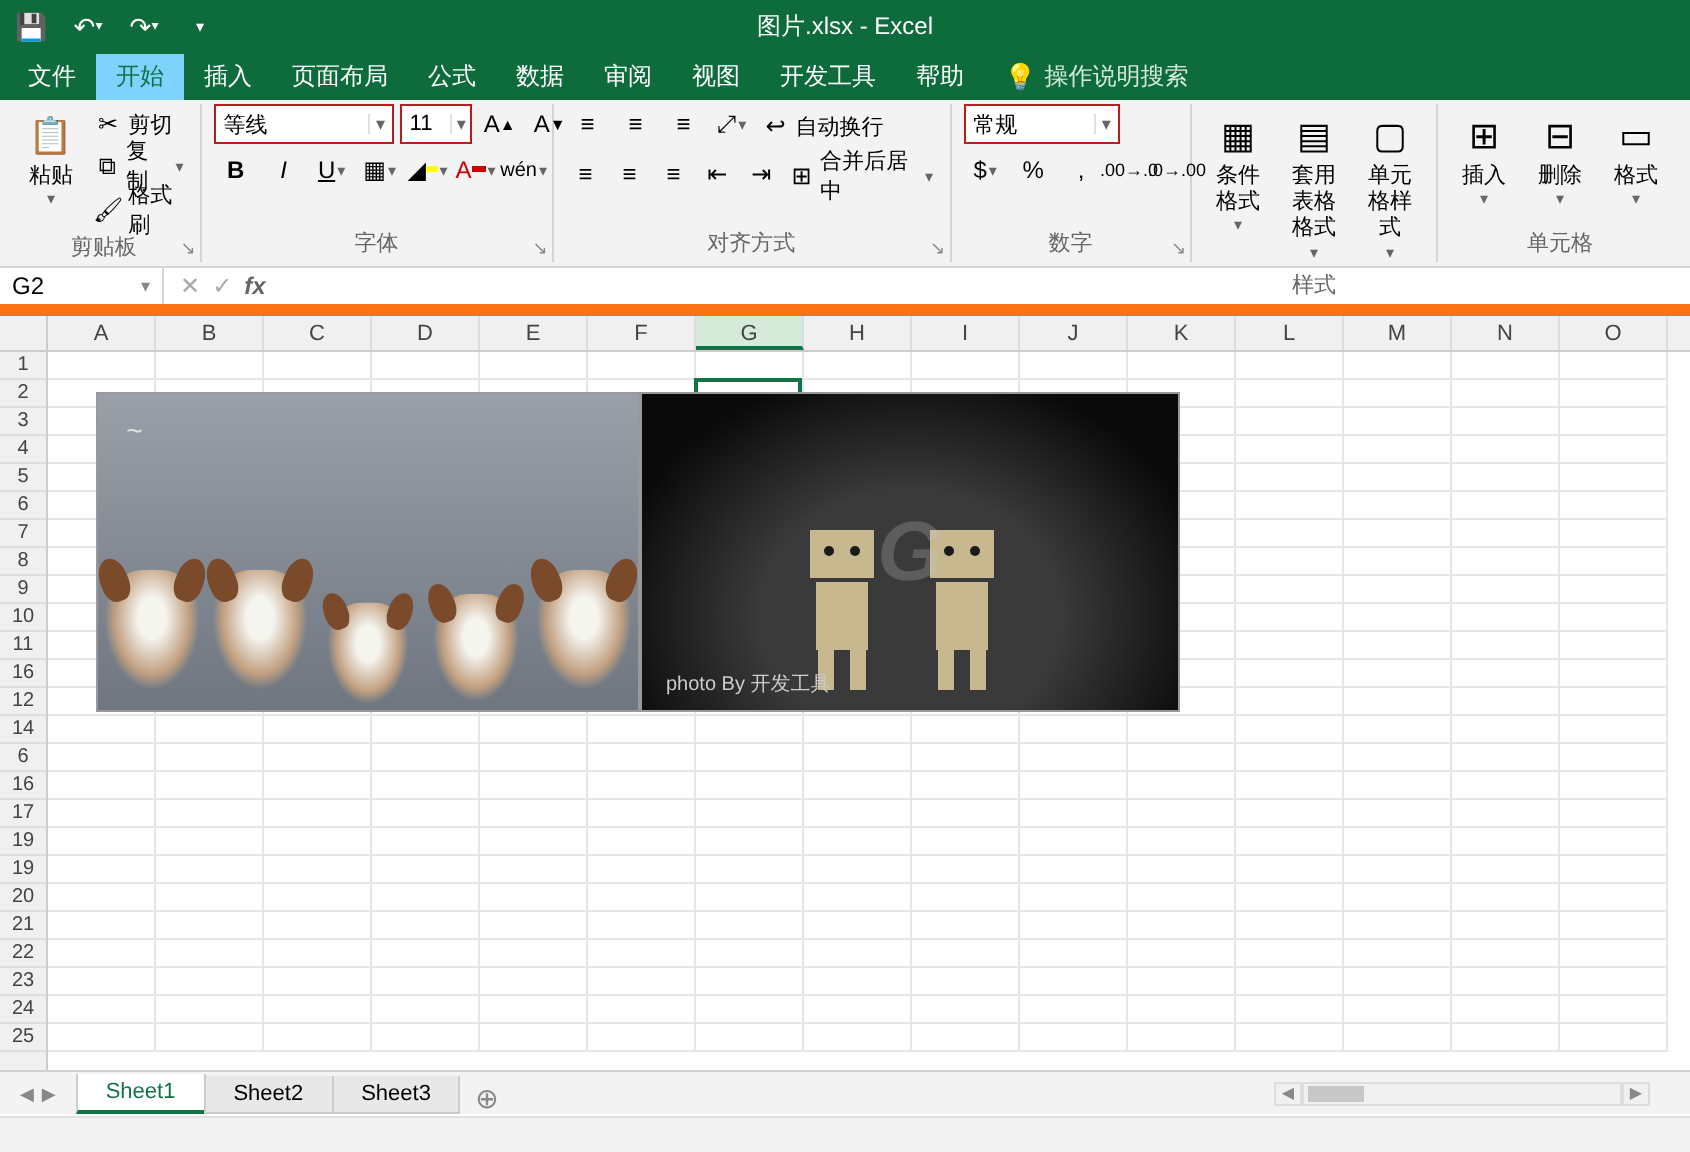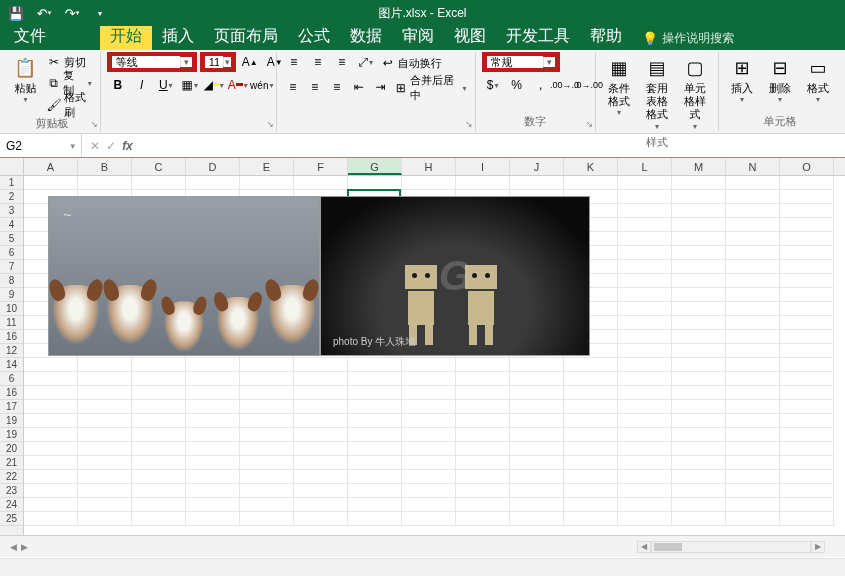--- a/index.html
+++ b/index.html
@@ -6,51 +6,51 @@
 body { width: 845px; height: 576px; background: #fff; overflow: hidden; font-size: 12px; }
 
 
 .title-bar { height: 26px; background: #0e6b3c; display: flex; align-items: center; color: #fff; position: relative; }
 .qa-toolbar { display: flex; align-items: center; gap: 8px; padding-left: 6px; }
 .qa-btn { width: 20px; height: 20px; display: flex; align-items: center; justify-content: center; cursor: pointer; font-size: 13px; color: #fff; }
 .title-center { position: absolute; left: 50%; transform: translateX(-50%); font-size: 12px; }
 
 
 .ribbon-tabs { height: 24px; background: #0e6b3c; display: flex; align-items: flex-end; padding-left: 4px; color: #fff; }
-.tab { padding: 3px 10px; font-size: 16px; cursor: pointer; }
-.tab.active { background: #fde047; color: #127347; margin-left: 44px; }
+.tab { padding: 3px 10px; font-size: 12px; cursor: pointer; }
+.tab.active { background: #7dd3fc; color: #127347; }
 .tell-me { display: flex; align-items: center; gap: 4px; padding: 3px 10px; cursor: text; color: #d4e9dc; font-size: 12px; }
 .bulb { font-size: 13px; }
 
 
 .ribbon { height: 84px; background: #f3f3f3; border-bottom: 1px solid #d4d4d4; display: flex; padding: 2px 4px; }
 .group { display: flex; flex-direction: column; border-right: 1px solid #d4d4d4; padding: 0 6px; position: relative; }
 .group:last-child { border-right: none; }
 .group-content { flex: 1; display: flex; align-items: flex-start; gap: 4px; }
 .group-label { text-align: center; font-size: 11px; color: #666; padding-bottom: 2px; }
 .group-launcher { position: absolute; right: 2px; bottom: 2px; font-size: 9px; color: #888; cursor: pointer; }
 
 .big-btn { display: flex; flex-direction: column; align-items: center; justify-content: center; width: 34px; padding: 4px 2px; cursor: pointer; }
 .big-btn .icn { width: 24px; height: 24px; display: flex; align-items: center; justify-content: center; font-size: 18px; }
 .big-btn .lbl { font-size: 11px; margin-top: 2px; text-align: center; line-height: 1.2; }
 .big-btn .arrow { font-size: 8px; color: #666; }
 
 .mini-row { display: flex; align-items: center; gap: 3px; height: 22px; font-size: 11px; cursor: pointer; padding: 0 2px; }
 .mini-stack { display: flex; flex-direction: column; justify-content: space-around; height: 64px; }
 .mini-icn { width: 14px; height: 14px; display: inline-flex; align-items: center; justify-content: center; font-size: 12px; }
 
-.combo { display: flex; align-items: center; border: 5px solid #b91c1c; background: #fff; height: 20px; }
+.combo { display: flex; align-items: center; border: 1px solid #b91c1c; background: #fff; height: 20px; }
 .combo input { border: none; outline: none; font-size: 11px; padding: 0 4px; width: 100%; }
 .combo .dd { width: 14px; text-align: center; font-size: 9px; color: #666; cursor: pointer; border-left: 1px solid #e0e0e0; }
 
 .btn-ic { width: 22px; height: 20px; display: flex; align-items: center; justify-content: center; cursor: pointer; font-size: 12px; border: 1px solid transparent; }
 .dd-arrow { font-size: 8px; color: #666; margin-left: 1px; }
 
 
-.formula-bar { height: 24px; border-bottom: 1px solid #f97316; display: flex; align-items: center; background: #fff; }
+.formula-bar { height: 24px; border-bottom: 6px solid #f97316; display: flex; align-items: center; background: #fff; }
 .name-box { width: 82px; border-right: 1px solid #d4d4d4; padding: 0 6px; font-size: 12px; display: flex; align-items: center; height: 100%; }
 .name-box input { border: none; outline: none; width: 50px; font-size: 12px; }
 .name-box .dd { font-size: 9px; color: #888; cursor: pointer; margin-left: auto; }
 .fb-btns { display: flex; gap: 6px; padding: 0 8px; color: #aaa; }
 .fb-btns span { cursor: pointer; }
 .fx { font-style: italic; font-weight: bold; color: #666; }
 .formula-input { flex: 1; border: none; outline: none; font-size: 12px; padding: 0 6px; }
 
 
 .grid-area { position: relative; height: 396px; overflow: hidden; background: #fff; }
@@ -201,20 +201,21 @@
             <span style="color:#c00">A</span>
             <span style="display:block;height:3px;background:#c00;width:14px;margin-top:-2px"></span>
             <span class="dd-arrow">▾</span>
           </div>
         <div class="btn-ic">
             <sup>wén</sup>
             <span class="dd-arrow">▾</span>
           </div>
       </div>
     </div>
+    <div class="group-label">字体</div>
     <div class="group-launcher">↘</div>
   </div>
 
   <div class="group" style="min-width:170px">
     <div class="group-content" style="flex-direction:column;gap:3px;">
       <div style="display:flex;gap:2px;">
         <div class="btn-ic">≡</div>
         <div class="btn-ic">≡</div>
         <div class="btn-ic">≡</div>
         <div class="btn-ic">⤢<span class="dd-arrow">▾</span></div>
@@ -229,20 +230,21 @@
         <div class="btn-ic">≡</div>
         <div class="btn-ic">⇤</div>
         <div class="btn-ic">⇥</div>
         <div class="mini-row">
             <span class="mini-icn">⊞</span>
             <span>合并后居中</span>
             <span class="dd-arrow">▾</span>
           </div>
       </div>
     </div>
+    <div class="group-label">对齐方式</div>
     <div class="group-launcher">↘</div>
   </div>
 
   <div class="group" style="min-width:90px">
     <div class="group-content" style="flex-direction:column;gap:3px;">
       <div class="combo" style="width:78px">
           <input value="常规" style="">
           <span class="dd">▾</span>
         </div>
       <div style="display:flex;gap:2px;">
@@ -814,30 +816,36 @@
           </div>
         </div>
       <div class="robot r2">
           <div class="rhead"></div>
           <div class="rbody">
             <div class="rleg l"></div>
             <div class="rleg r"></div>
           </div>
         </div>
       <div class="wm">G</div>
-      <div class="pic2-cap">photo By 牛人珠地</div>
+      <div class="pic2-cap">photo By 开发工具</div>
     </div>
   </div>
 </div>
 
 <div class="sheet-bar">
   <div class="sheet-nav">
     <span>◀</span>
     <span>▶</span>
   </div>
+  <div class="sheet-tabs">
+    <div class="stab active">Sheet1</div>
+    <div class="stab">Sheet2</div>
+    <div class="stab">Sheet3</div>
+    <div class="add-sheet">⊕</div>
+  </div>
   <div class="hscroll">
     <div class="hscroll-arrow">◀</div>
     <div class="hscroll-track">
         <div class="hscroll-thumb"></div>
       </div>
     <div class="hscroll-arrow">▶</div>
   </div>
 </div>
 
 <div class="status-bar"></div>

